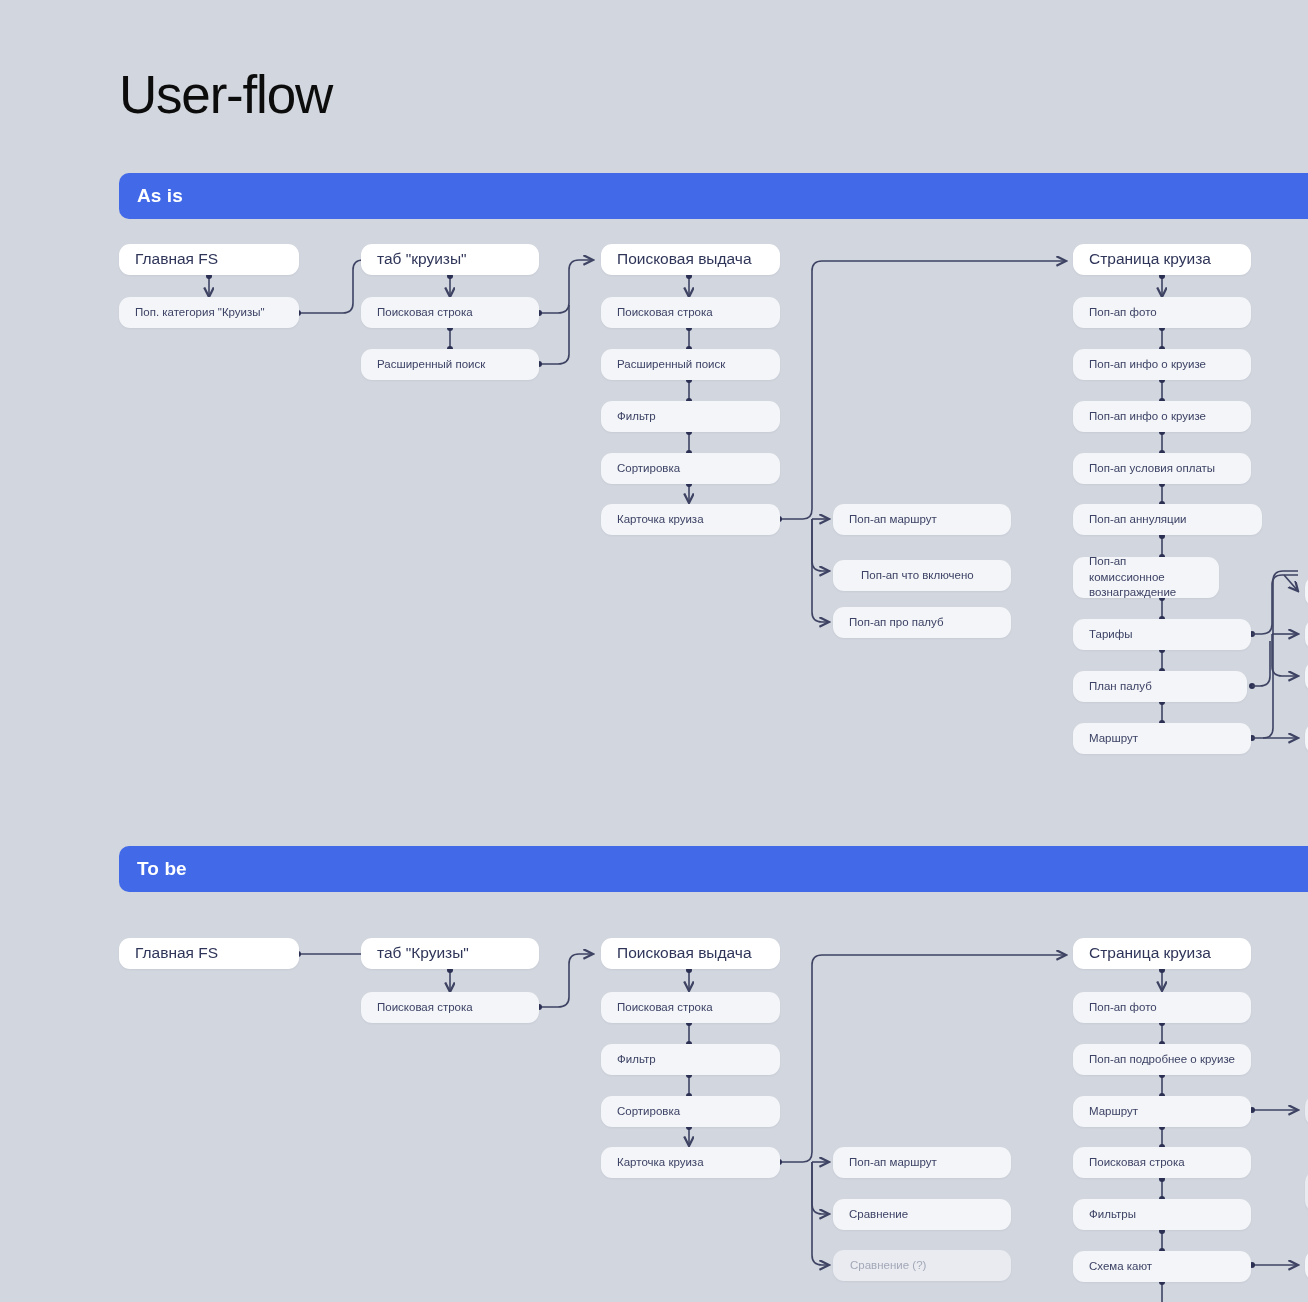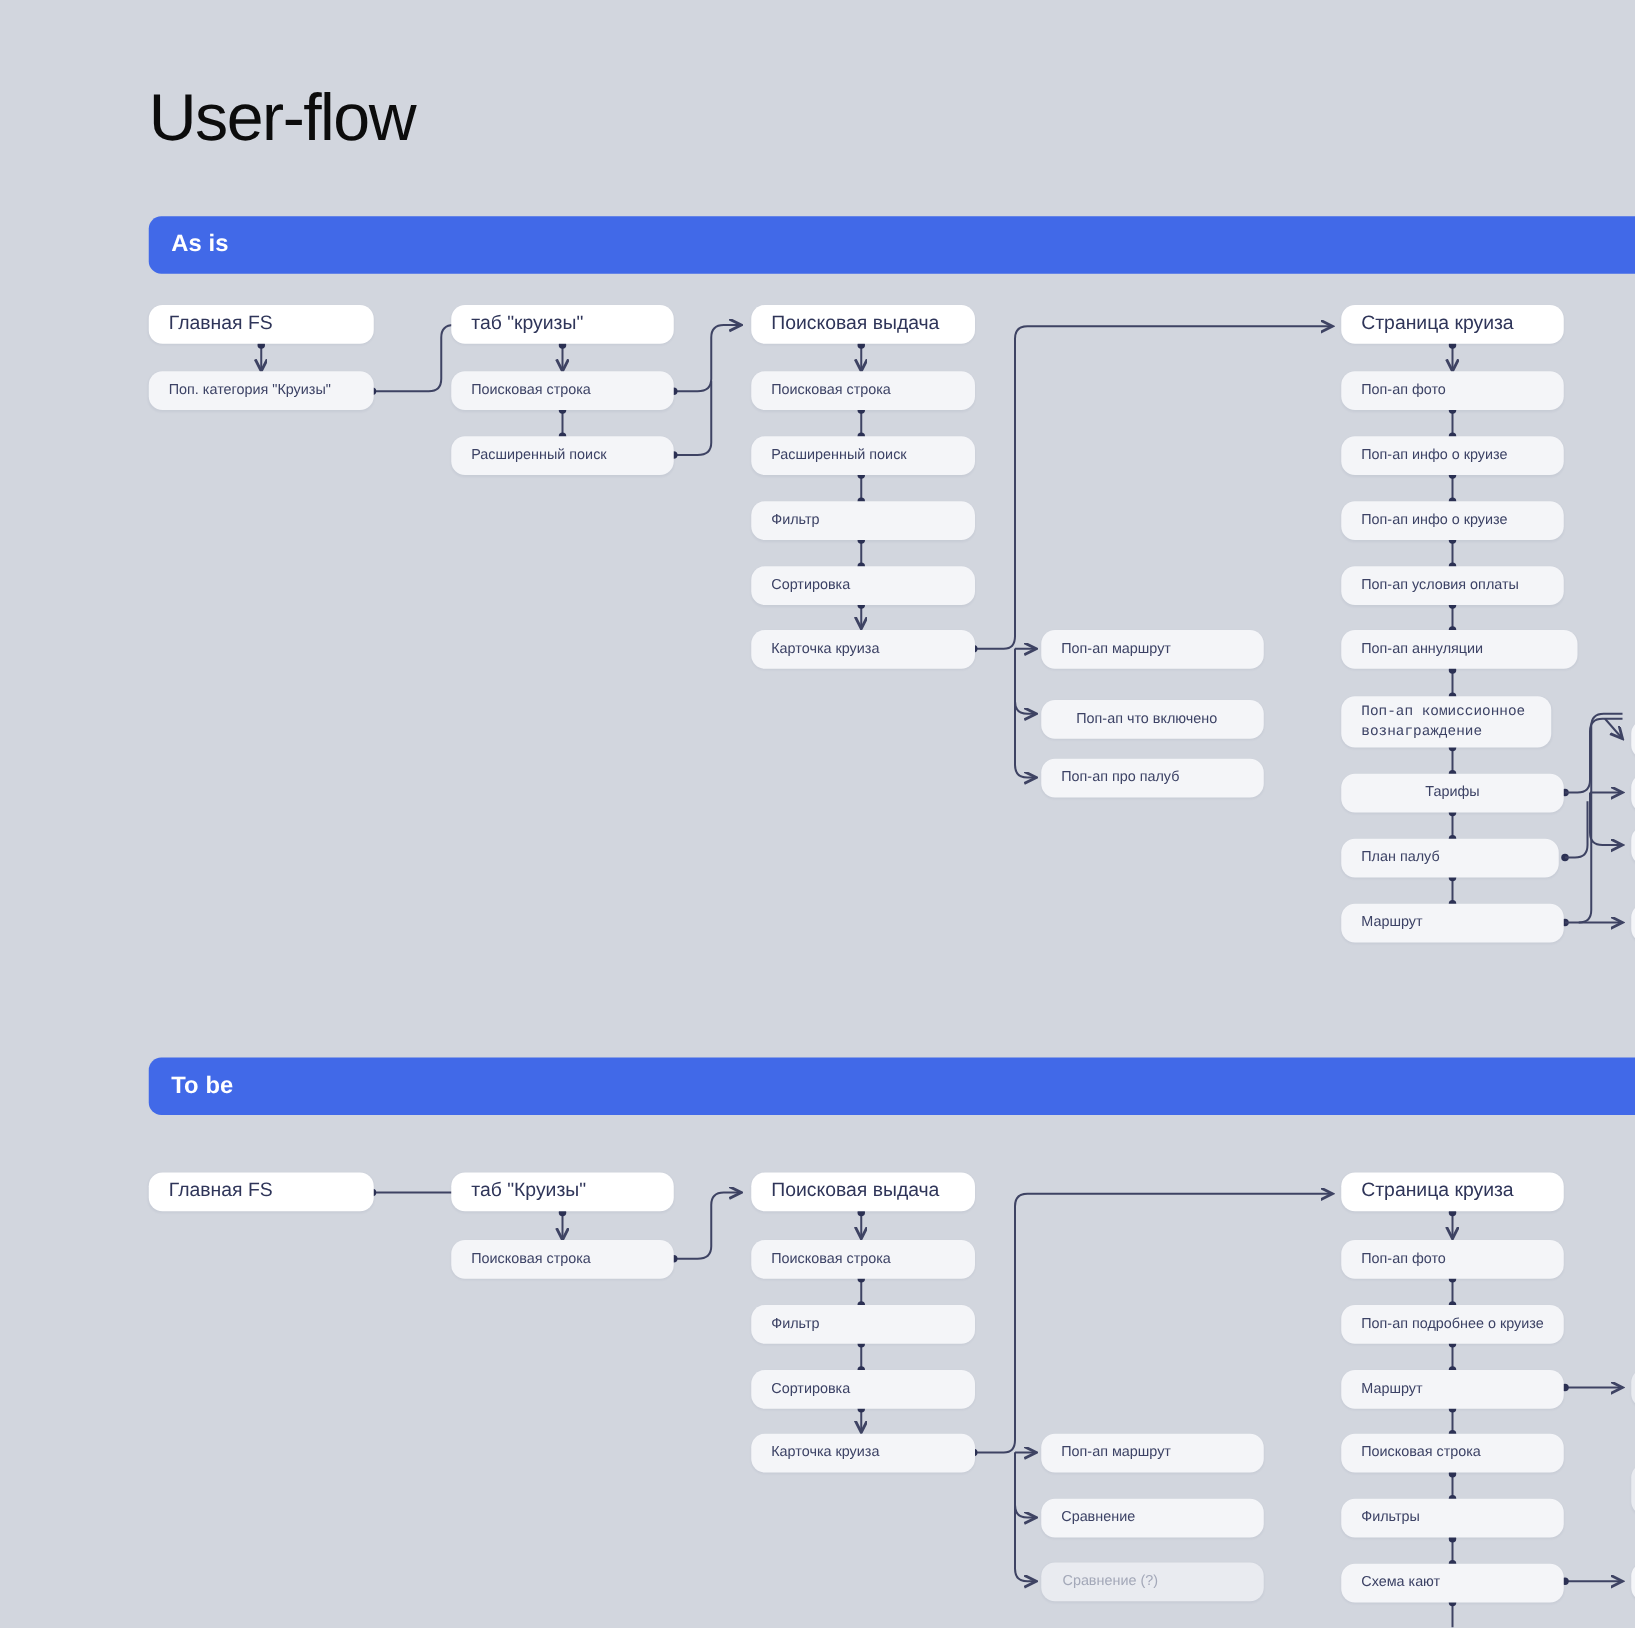--- a/index.html
+++ b/index.html
@@ -297,25 +297,25 @@
   </div>
   <div class="node" style="left:1025px;top:401px;width:178px;height:31px;">
     <span>Поп-ап инфо о круизе</span>
   </div>
   <div class="node" style="left:1025px;top:453px;width:178px;height:31px;">
     <span>Поп-ап условия оплаты</span>
   </div>
   <div class="node" style="left:1025px;top:504px;width:189px;height:31px;">
     <span>Поп-ап аннуляции</span>
   </div>
-  <div class="node twoline" style="left:1025px;top:557px;width:168px;height:41px;font-family:Liberation Mono, monospace;">
+  <div class="node twoline" style="left:1025px;top:557px;width:146px;height:41px;">
     <span>Поп-ап комиссионное
 вознаграждение</span>
   </div>
-  <div class="node" style="left:1025px;top:619px;width:178px;height:31px;justify-content:center;">
+  <div class="node" style="left:1025px;top:619px;width:178px;height:31px;">
     <span>Тарифы</span>
   </div>
   <div class="node" style="left:1025px;top:671px;width:174px;height:31px;">
     <span>План палуб</span>
   </div>
   <div class="node" style="left:1025px;top:723px;width:178px;height:31px;">
     <span>Маршрут</span>
   </div>
 
   <div class="node" style="left:1257px;top:576px;width:178px;height:31px;">

